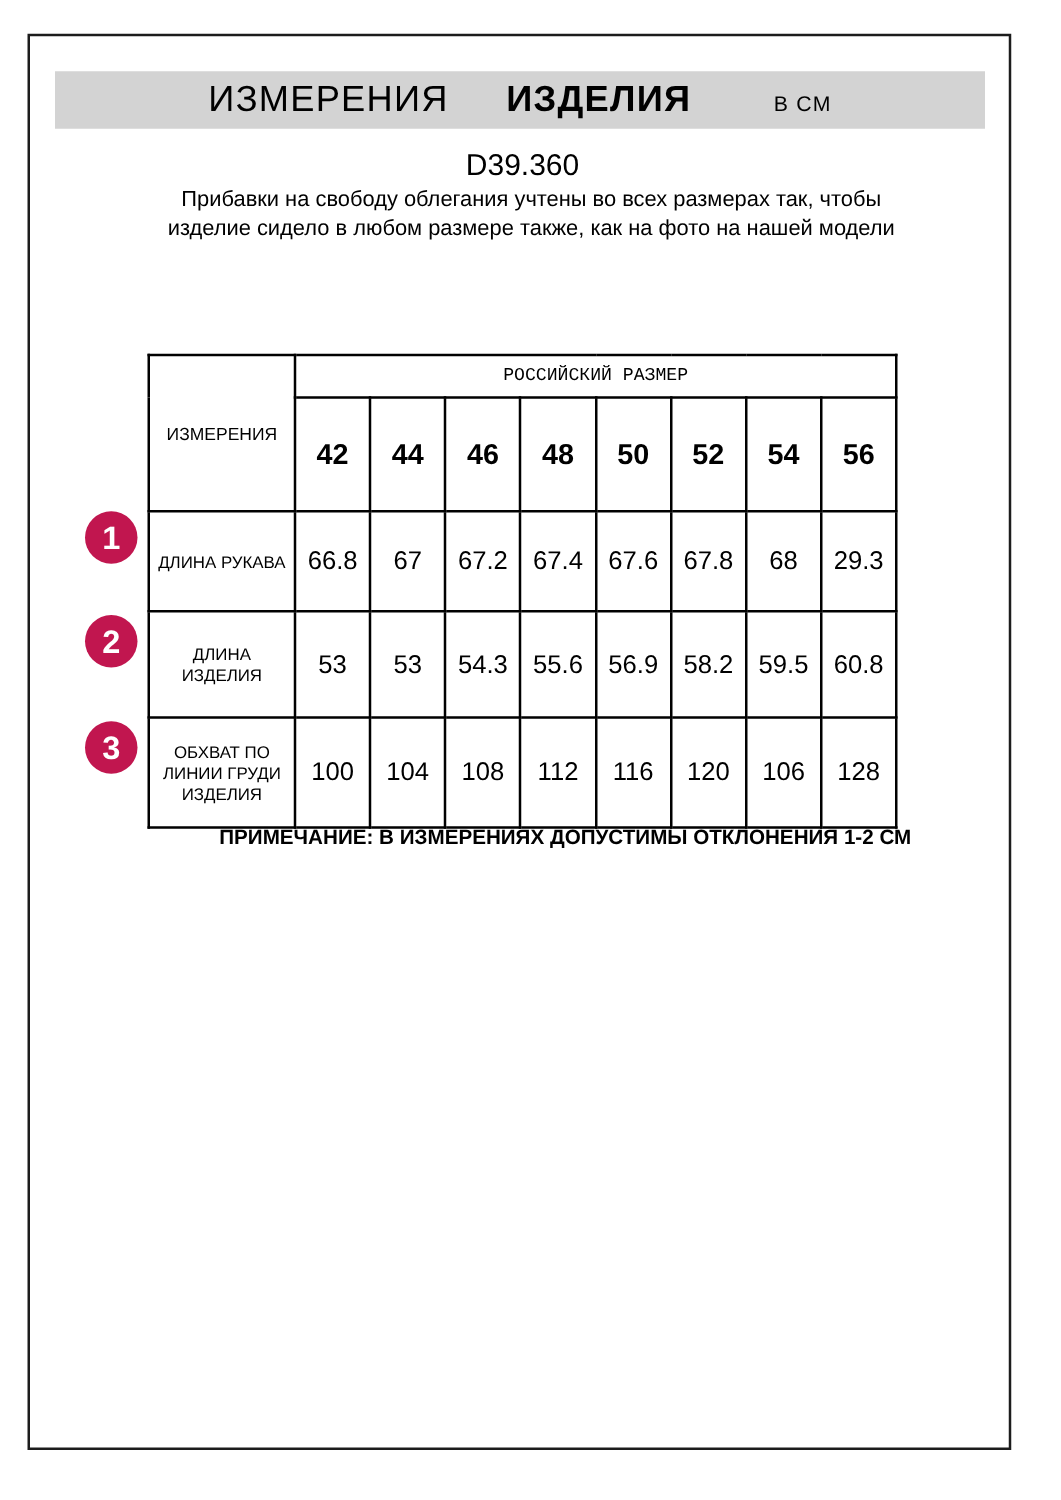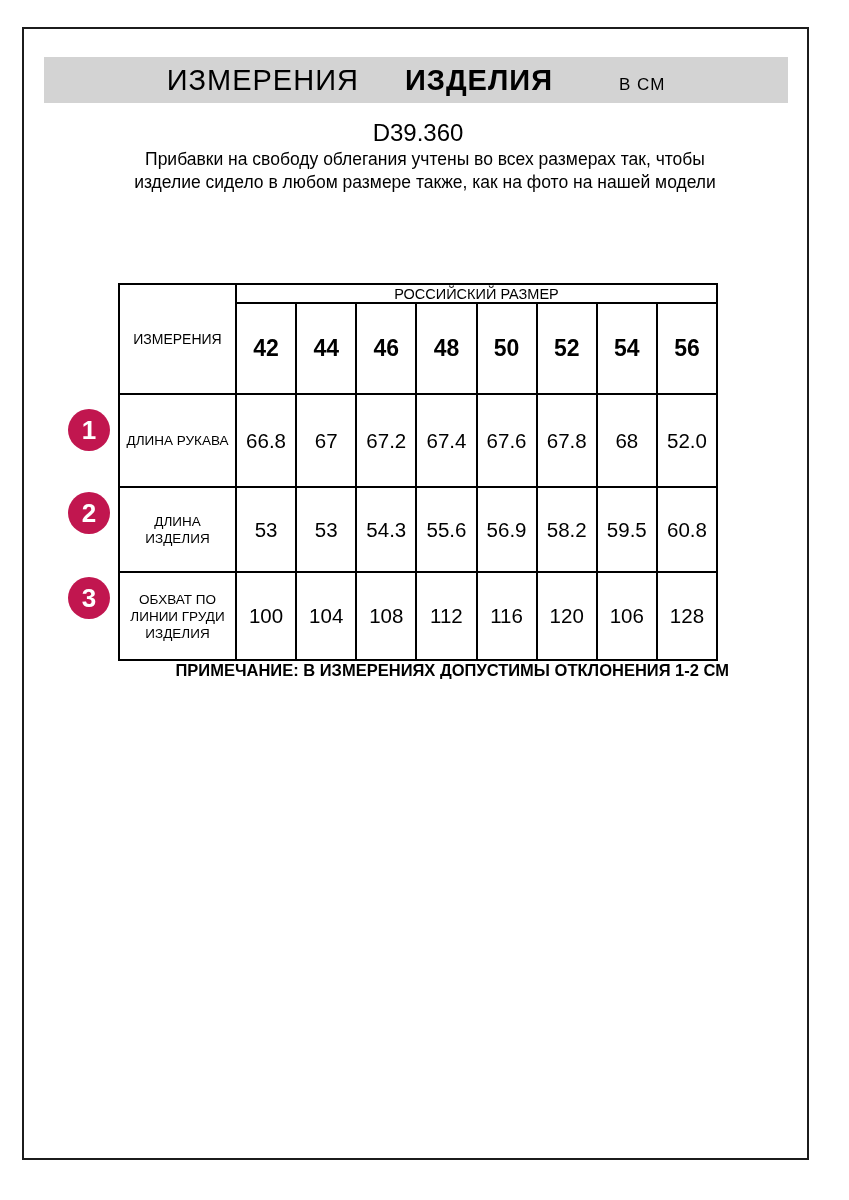--- a/index.html
+++ b/index.html
@@ -51,29 +51,29 @@
     border-collapse: collapse;
     table-layout: fixed;
   }
   table.size-table td {
     border: 2px solid #000;
     text-align: center;
     vertical-align: middle;
     padding: 0;
   }
   td.corner-cell { width: 117px; font-size: 14px; }
-  td.size-hdr-cell { height: 19px; font-size: 14.5px; }
+  td.size-hdr-cell { height: 34px; font-size: 14.5px; font-family: Liberation Mono, monospace; }
   tr.sizes-row td { height: 91px; font-size: 23px; font-weight: bold; }
   tr.data-row td.row-label {
     font-size: 13.5px;
     line-height: 17px;
     white-space: pre-line;
   }
   tr.data-row td.val { font-size: 20.5px; }
-  tr.data-row-1 { height: 93px; border-radius: 13px; }
+  tr.data-row-1 { height: 80px; border-radius: 13px; }
   tr.data-row-2 { height: 85px; }
   tr.data-row-3 { height: 88px; }
   .marker {
     position: absolute;
     left: 68px;
     width: 42px; height: 42px;
     border-radius: 50%;
     background: #c1164f;
     color: #fff;
     font-weight: bold;
@@ -126,21 +126,21 @@
     </tr>
     <tr class="data-row data-row-1">
       <td class="row-label">ДЛИНА РУКАВА</td>
       <td class="val">66.8</td>
       <td class="val">67</td>
       <td class="val">67.2</td>
       <td class="val">67.4</td>
       <td class="val">67.6</td>
       <td class="val">67.8</td>
       <td class="val">68</td>
-      <td class="val">52.0</td>
+      <td class="val">29.3</td>
     </tr>
     <tr class="data-row data-row-2">
       <td class="row-label">ДЛИНА
 ИЗДЕЛИЯ</td>
       <td class="val">53</td>
       <td class="val">53</td>
       <td class="val">54.3</td>
       <td class="val">55.6</td>
       <td class="val">56.9</td>
       <td class="val">58.2</td>

